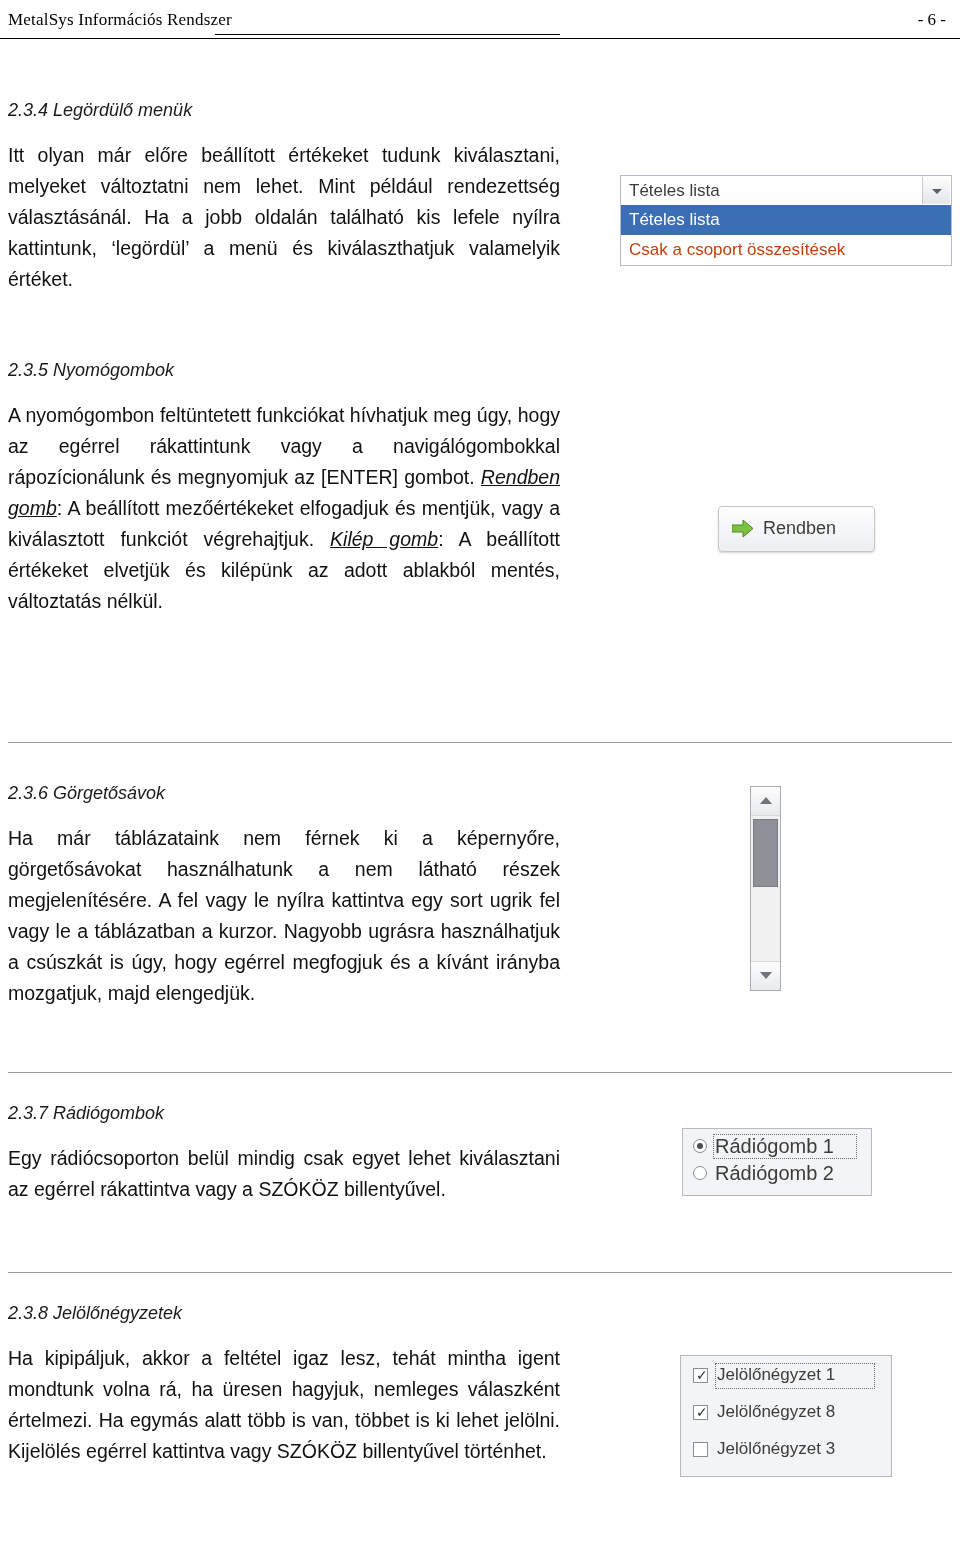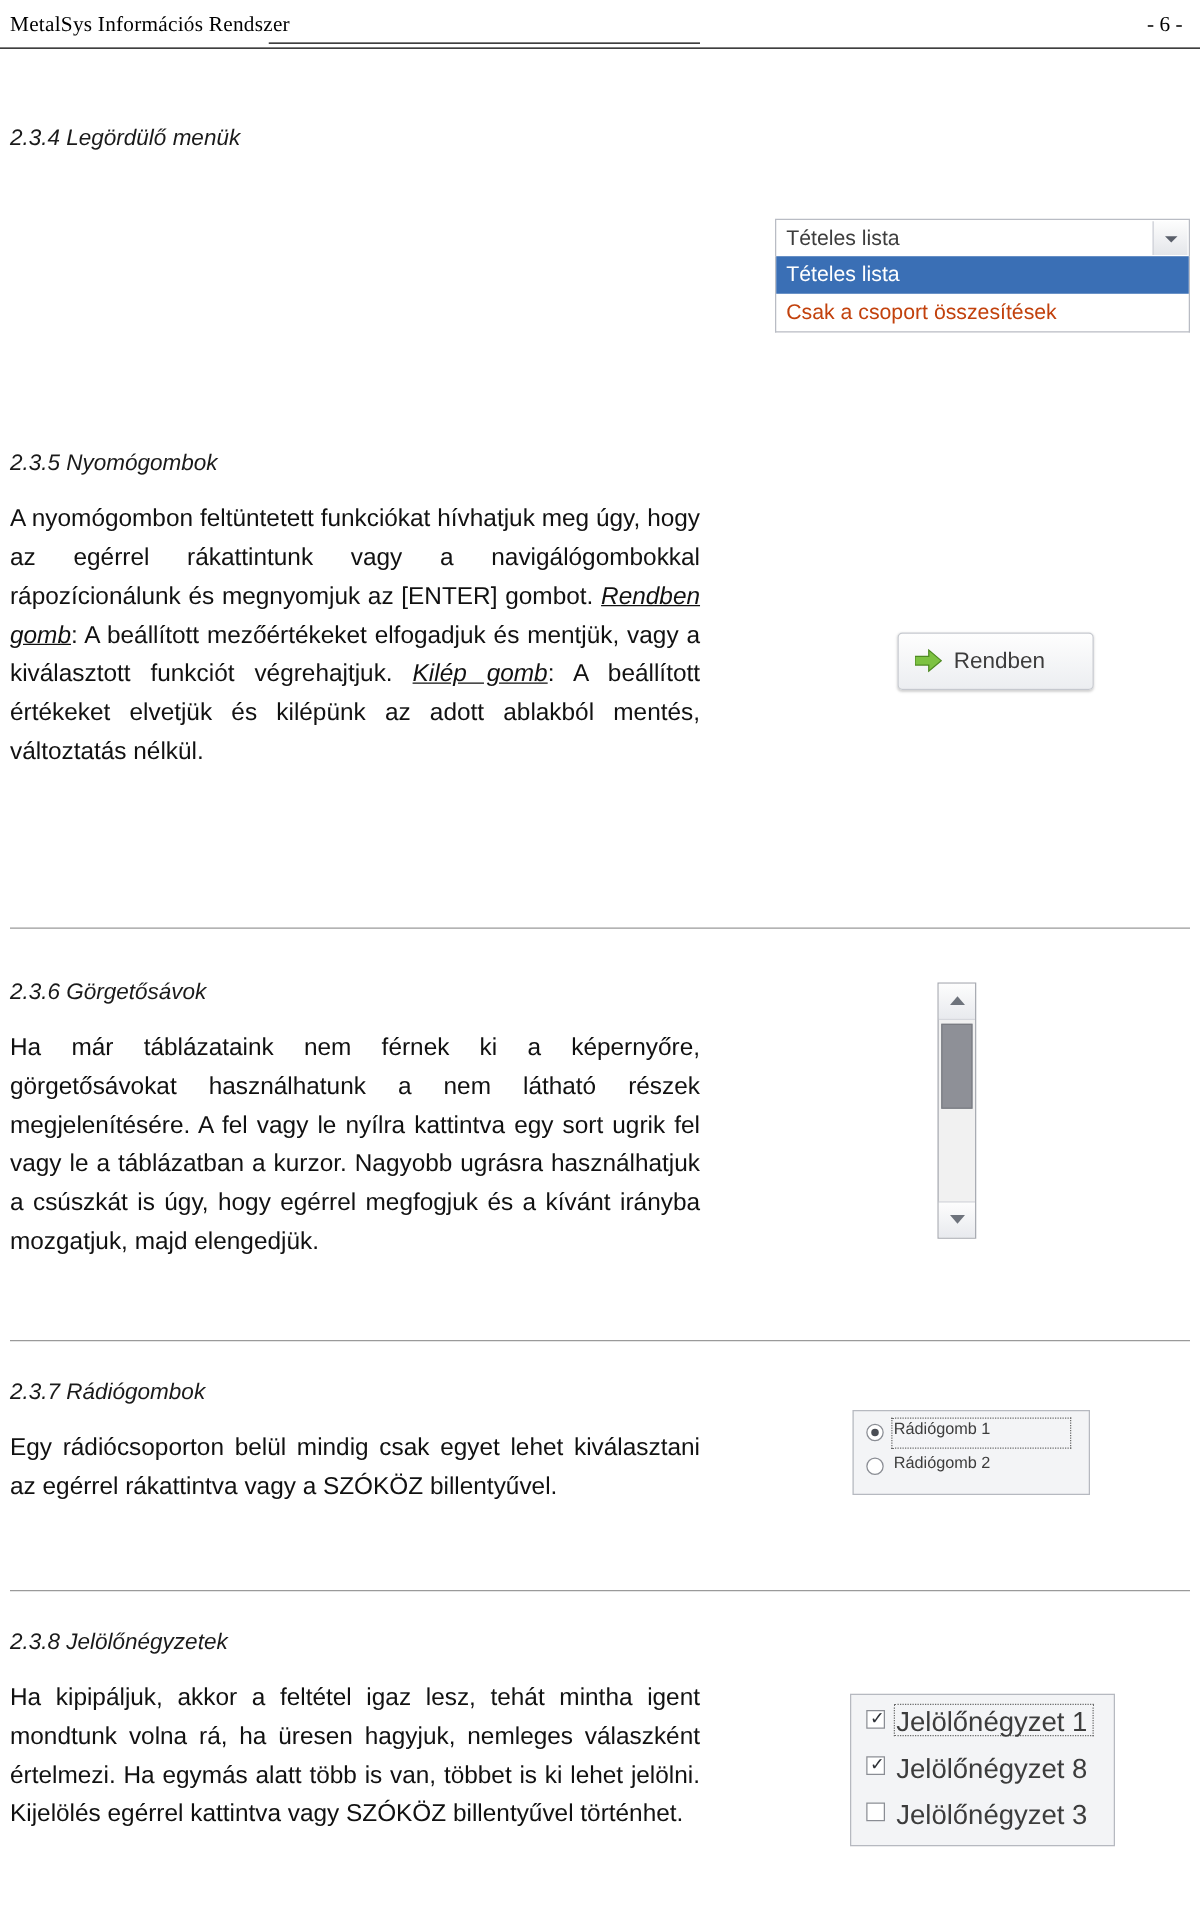--- a/index.html
+++ b/index.html
@@ -281,21 +281,21 @@
     top: 3px;
     width: 6px;
     height: 6px;
     border-radius: 50%;
     background: #4a4d54;
   }
   .radio-label {
     position: absolute;
     left: 22px;
     top: 1px;
-    font-size: 13px;
+    font-size: 20px;
     color: #3c3c3c;
     white-space: nowrap;
   }
   .focus-box {
     position: absolute;
     left: 20px;
     top: 0px;
     width: 144px;
     height: 25px;
     border: 1px dotted #6b6b6b;
@@ -340,21 +340,21 @@
     top: -2px;
     font-size: 14px;
     line-height: 16px;
     color: #2f3238;
     font-family: "DejaVu Sans", sans-serif;
   }
   .check-label {
     position: absolute;
     left: 24px;
     top: 1px;
-    font-size: 22px;
+    font-size: 17px;
     color: #3c3c3c;
     white-space: nowrap;
   }
   .check-focus {
     position: absolute;
     left: 22px;
     top: -1px;
     width: 160px;
     height: 26px;
     border: 1px dotted #6b6b6b;
@@ -367,20 +367,21 @@
 <div class="page">
 
   <div class="header">
     <div class="header-title">MetalSys Információs Rendszer</div>
     <div class="header-page">- 6 -</div>
     <div class="header-rule-short"></div>
     <div class="header-rule"></div>
   </div>
 
   <div class="textcol heading" id="sec234-heading">2.3.4 Legördülő menük</div>
+  <div class="textcol para" id="sec234-body">Itt olyan már előre beállított értékeket tudunk kiválasztani, melyeket változtatni nem lehet. Mint például rendezettség választásánál. Ha a jobb oldalán található kis lefele nyílra kattintunk, ‘legördül’ a menü és kiválaszthatjuk valamelyik értéket.</div>
 
   <div class="dropdown-widget">
     <div class="dd-box">
       <span class="dd-text">Tételes lista</span>
       <span class="dd-arrow-btn">
         <span class="dd-arrow"></span>
       </span>
     </div>
     <div class="dd-list">
       <div class="dd-item selected">Tételes lista</div>

